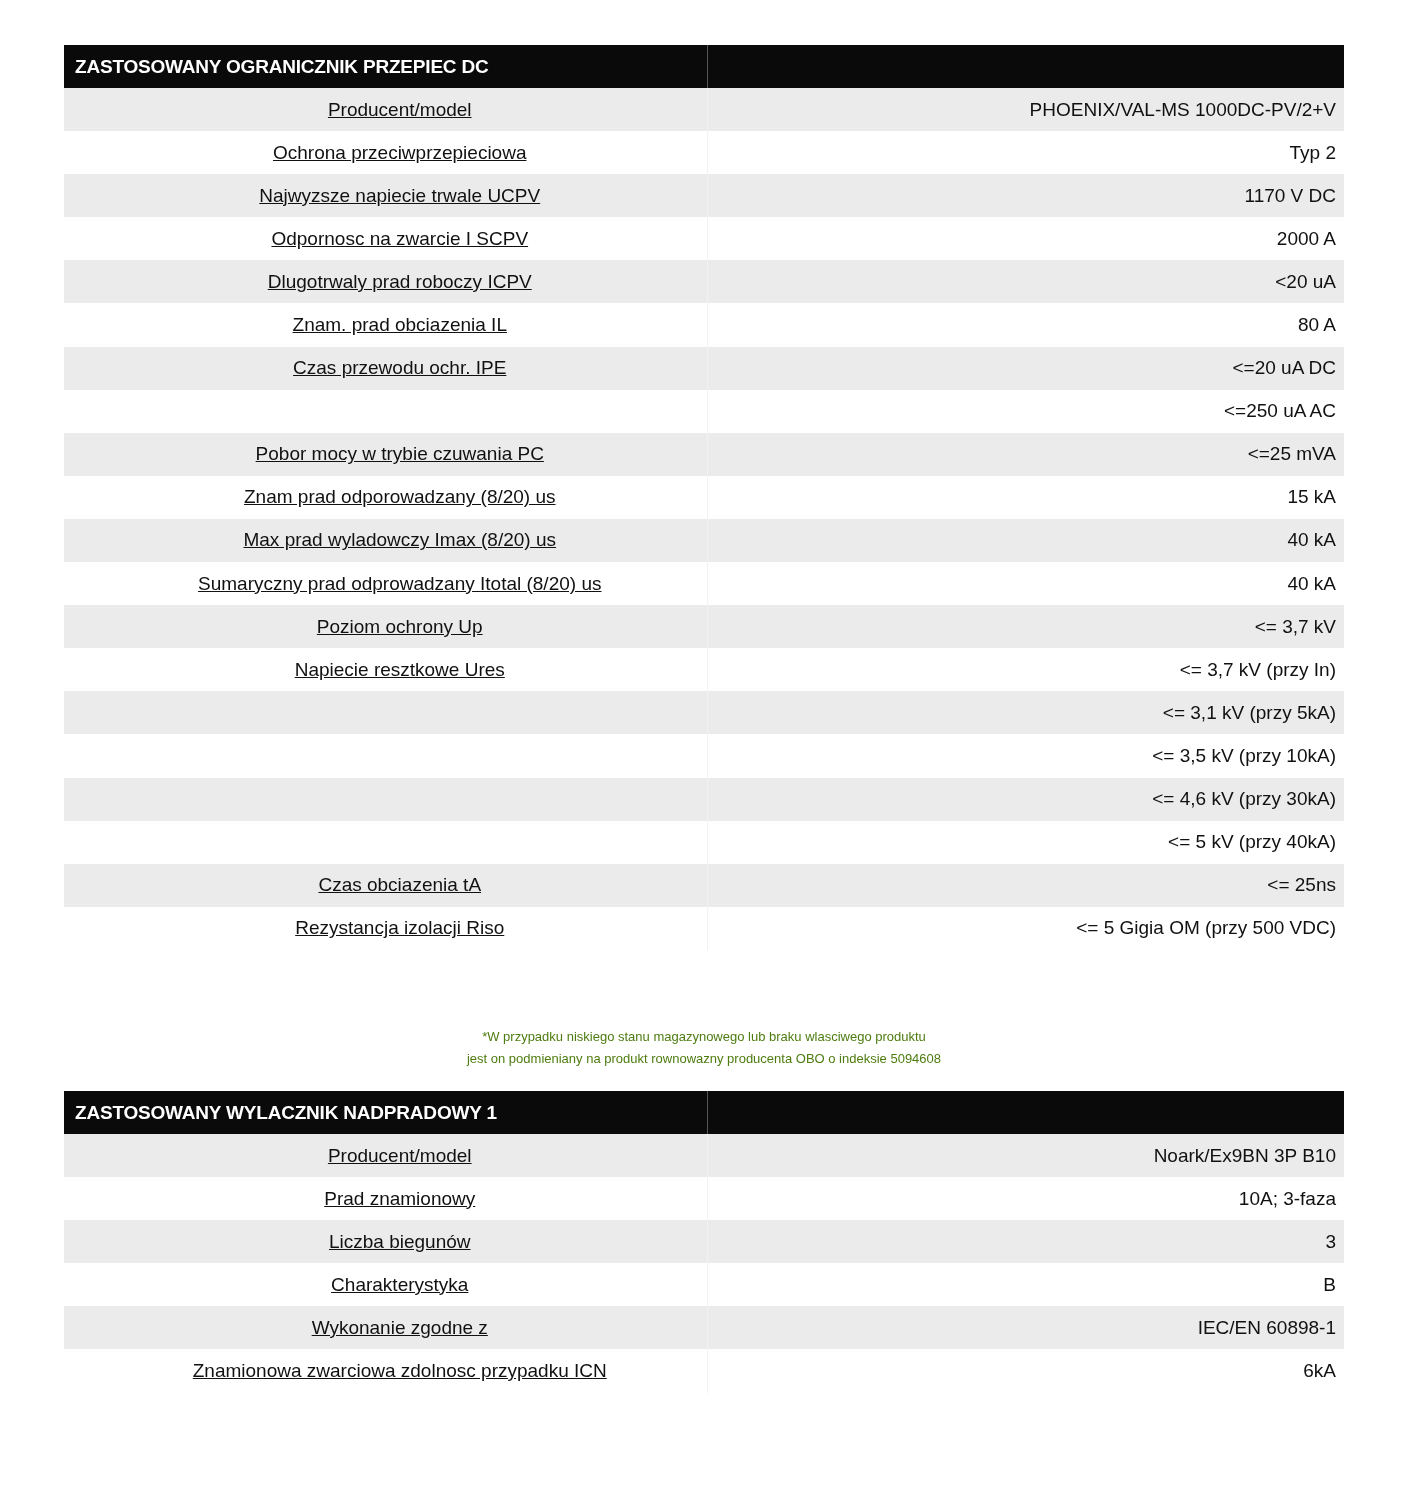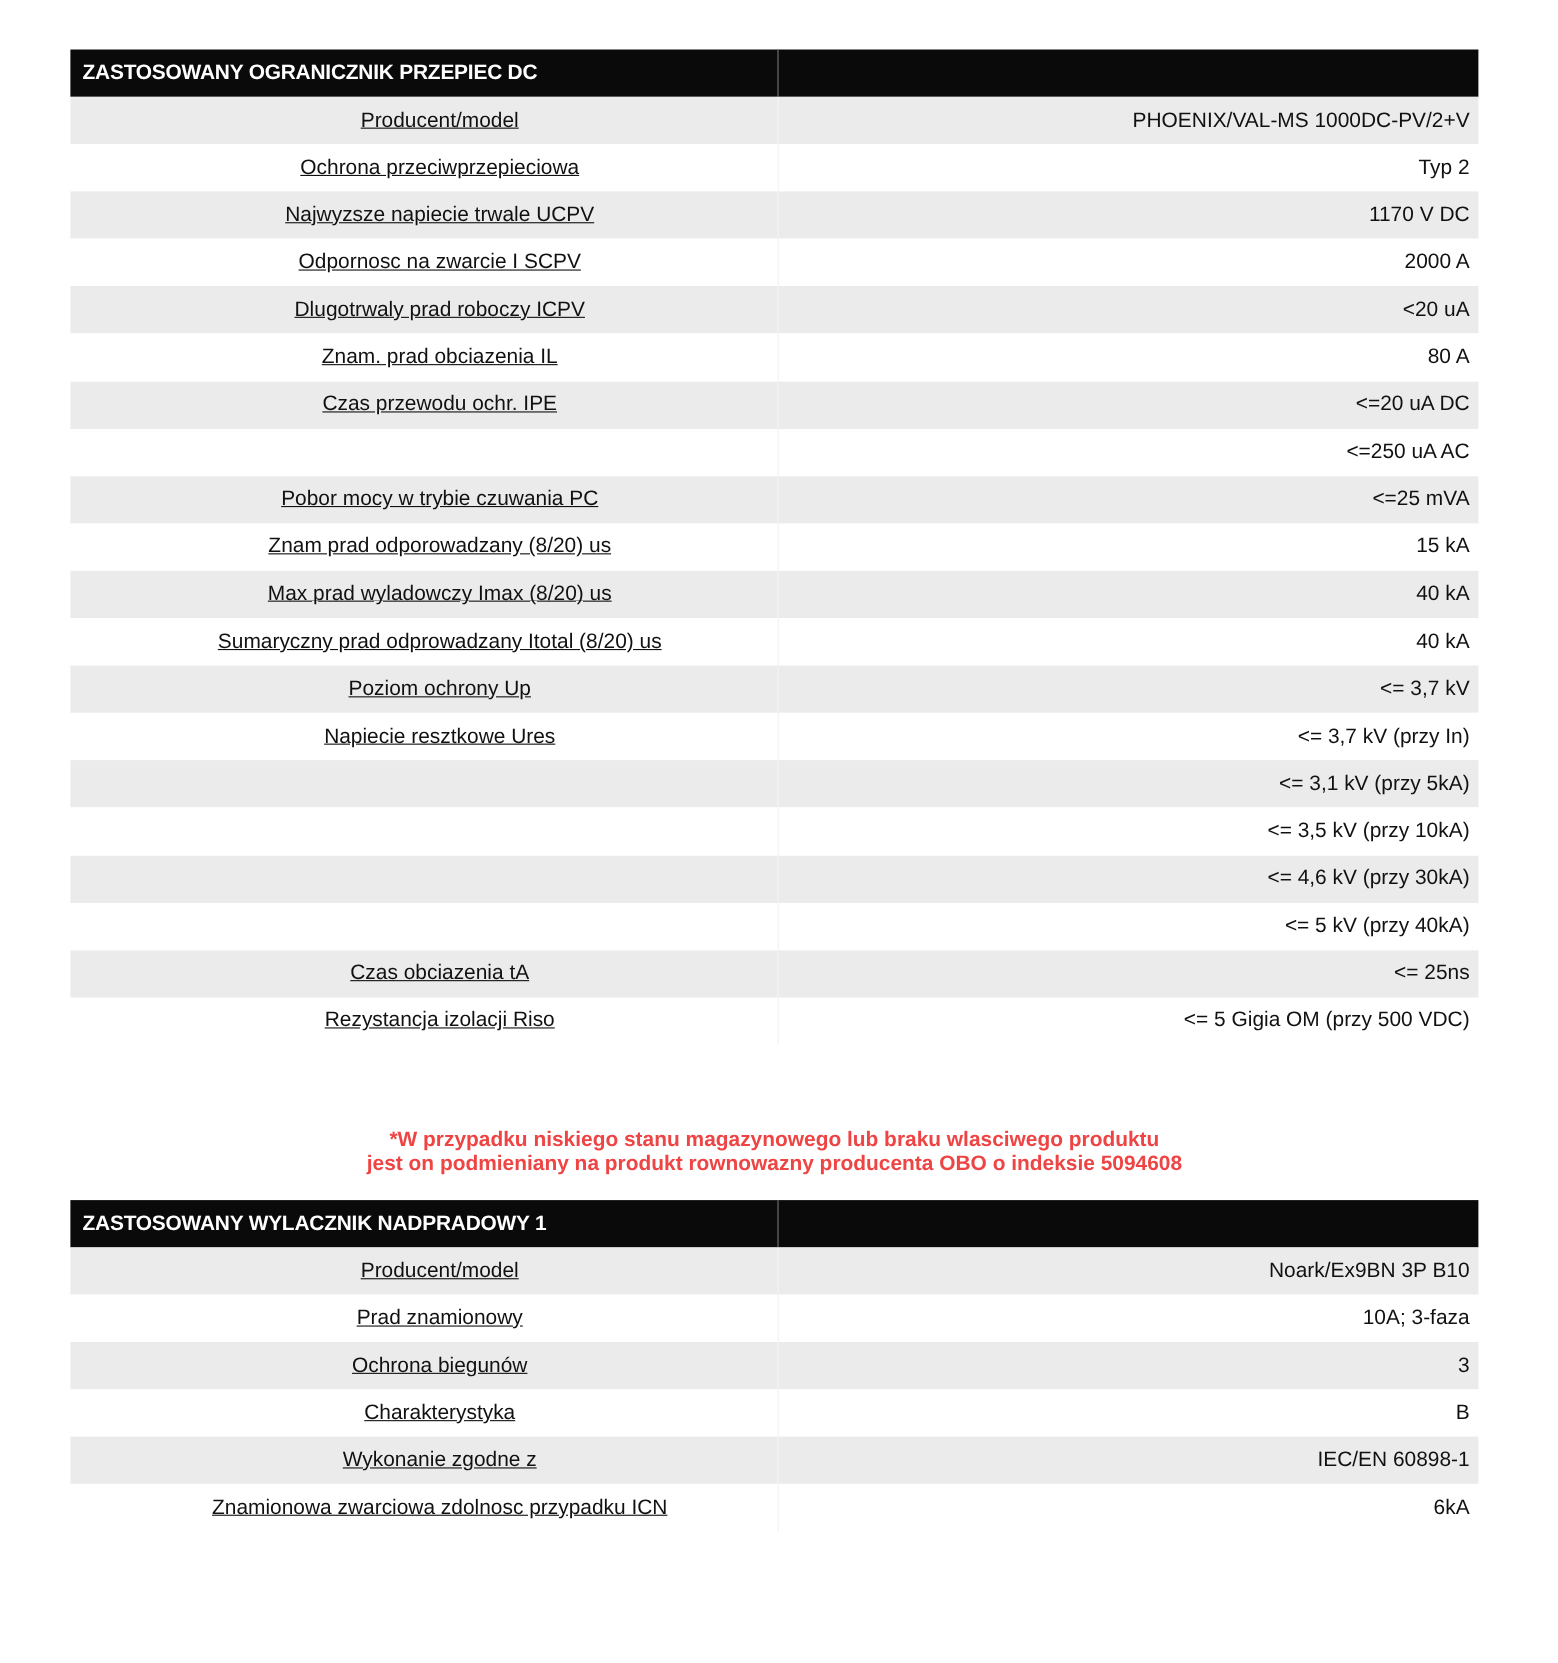--- a/index.html
+++ b/index.html
@@ -63,24 +63,24 @@
     }
     .spec-table tbody tr:nth-child(even) td {
       background: #ffffff;
     }
     .footnote {
       position: absolute;
       left: 64px;
       width: 1280px;
       top: 1026px;
       text-align: center;
-      font-weight: bold;
-      font-size: 19px;
+      font-weight: normal;
+      font-size: 13px;
       line-height: 22px;
-      color: #ef4444;
+      color: #4d7c0f;
     }
     .footnote div { margin: 0; }
   </style>
 </head>
 <body>
 
 <table class="spec-table t1">
   <colgroup>
       <col class="c1">
       <col class="c2">
@@ -194,21 +194,21 @@
   <tbody>
       <tr>
         <td class="label">Producent/model</td>
         <td class="value">Noark/Ex9BN 3P B10</td>
       </tr>
       <tr>
         <td class="label">Prad znamionowy</td>
         <td class="value">10A; 3-faza</td>
       </tr>
       <tr>
-        <td class="label">Ochrona biegunów</td>
+        <td class="label">Liczba biegunów</td>
         <td class="value">3</td>
       </tr>
       <tr>
         <td class="label">Charakterystyka</td>
         <td class="value">B</td>
       </tr>
       <tr>
         <td class="label">Wykonanie zgodne z</td>
         <td class="value">IEC/EN 60898-1</td>
       </tr>

